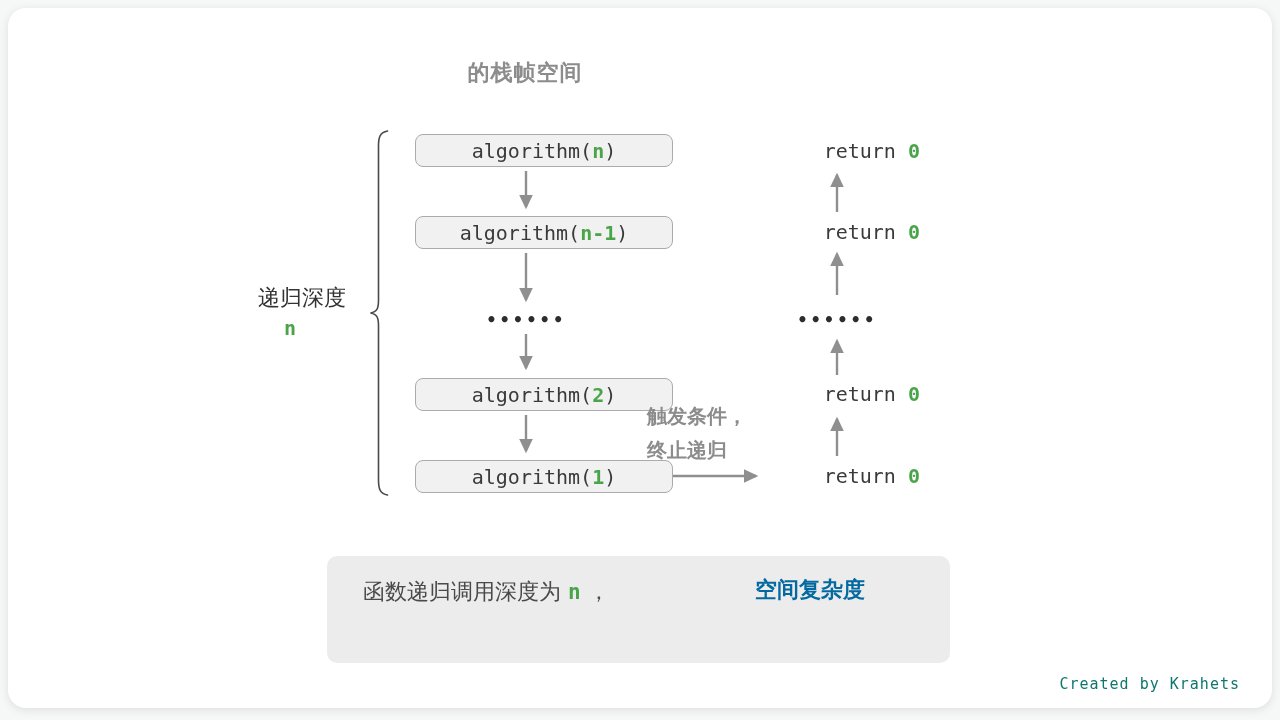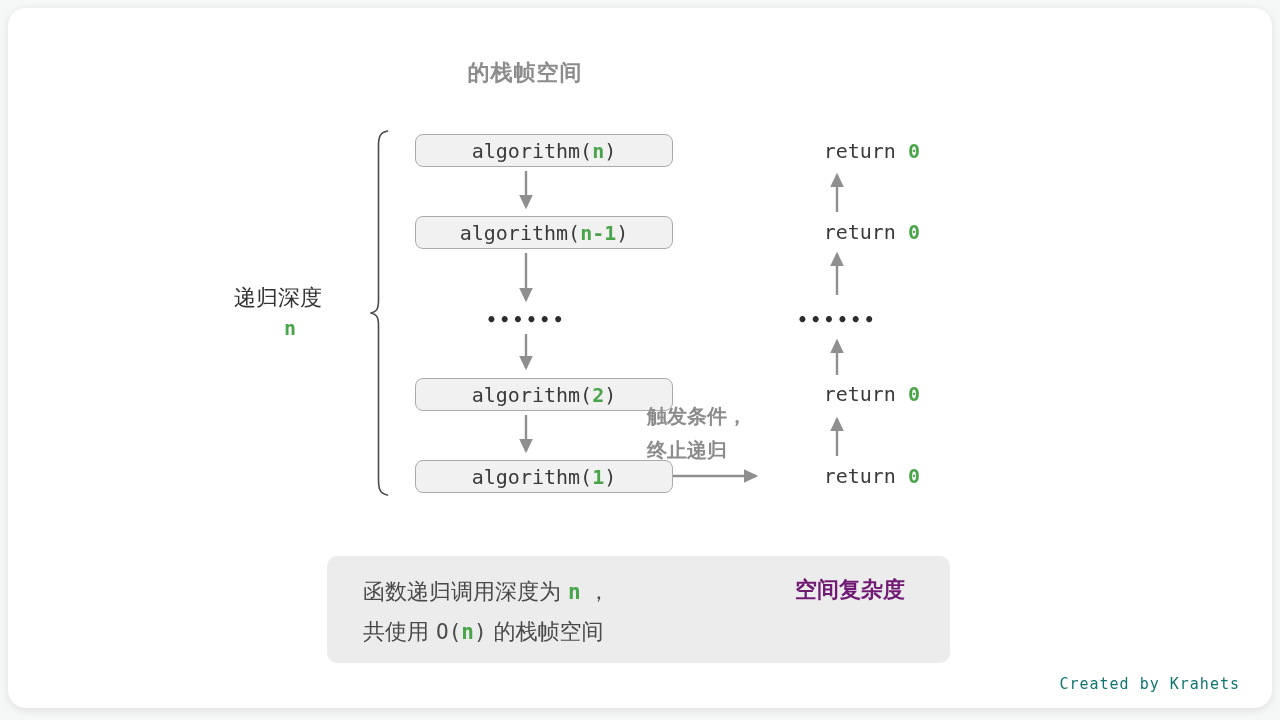--- a/index.html
+++ b/index.html
@@ -36,39 +36,39 @@
   }
   .dots{
     position:absolute;width:120px;text-align:center;
     font-size:17px;font-weight:bold;letter-spacing:2.5px;color:#2d2d2d;
   }
   .trigger-line{
     position:absolute;left:647px;width:130px;
     font-size:20px;font-weight:bold;color:var(--gray_label,#8c8c8c);
   }
   .depth-label{
-    position:absolute;left:234px;top:283px;width:112px;text-align:left;
+    position:absolute;left:234px;top:283px;width:112px;text-align:right;
     font-size:22px;color:#333333;
   }
   .depth-var{
     position:absolute;left:234px;top:316px;width:112px;text-align:center;
     font-size:20px;
   }
   .summary-box{
     position:absolute;left:327px;top:556px;width:623px;height:107px;
     background:#ececec;border-radius:10px;
   }
   .sline{
     position:absolute;left:363px;width:330px;
     font-size:22px;color:#4a4a4a;white-space:pre;
   }
   .scode{font-family:"DejaVu Sans Mono","Liberation Mono",monospace;font-size:21px;}
   .result-title{
-    position:absolute;left:695px;top:575px;width:210px;text-align:right;
-    font-size:22px;font-weight:bold;color:#701a75;
+    position:absolute;left:755px;top:575px;width:210px;text-align:left;
+    font-size:22px;font-weight:bold;color:#0369a1;
   }
   .result-value{
     position:absolute;left:722px;top:613px;width:232px;text-align:center;
     font-size:22px;font-weight:bold;color:var(--blue,#0e86d9);white-space:pre;
   }
   .result-value .scode{font-weight:bold;color:var(--blue,#0e86d9);}
   .footer{
     position:absolute;right:40px;top:675px;
     font-family:"DejaVu Sans Mono","Liberation Mono",monospace;
     font-size:15px;color:#0f766e;letter-spacing:1px;
@@ -121,18 +121,17 @@
   <div class="ret" style="top:139px;"><span>return </span><span class="g">0</span></div>
   <div class="ret" style="top:220px;"><span>return </span><span class="g">0</span></div>
   <div class="ret" style="top:382px;"><span>return </span><span class="g">0</span></div>
   <div class="ret" style="top:464px;"><span>return </span><span class="g">0</span></div>
 
   <div class="trigger-line" style="top:403px;">触发条件，</div>
   <div class="trigger-line" style="top:437px;">终止递归</div>
 
   <div class="summary-box"></div>
   <div class="sline" style="top:577px;"><span>函数递归调用深度为 </span><span class="g scode">n</span><span> ，</span></div>
-  <div class="sline" style="top:617px;"><span>共使用 </span><span class="scode">O(</span><span class="g scode">n</span><span class="scode">)</span><span> 的栈帧空间</span></div>
   <div class="result-title">空间复杂度</div>
 
   <div class="footer">Created by Krahets</div>
 
 </div>
 
 </body></html>

